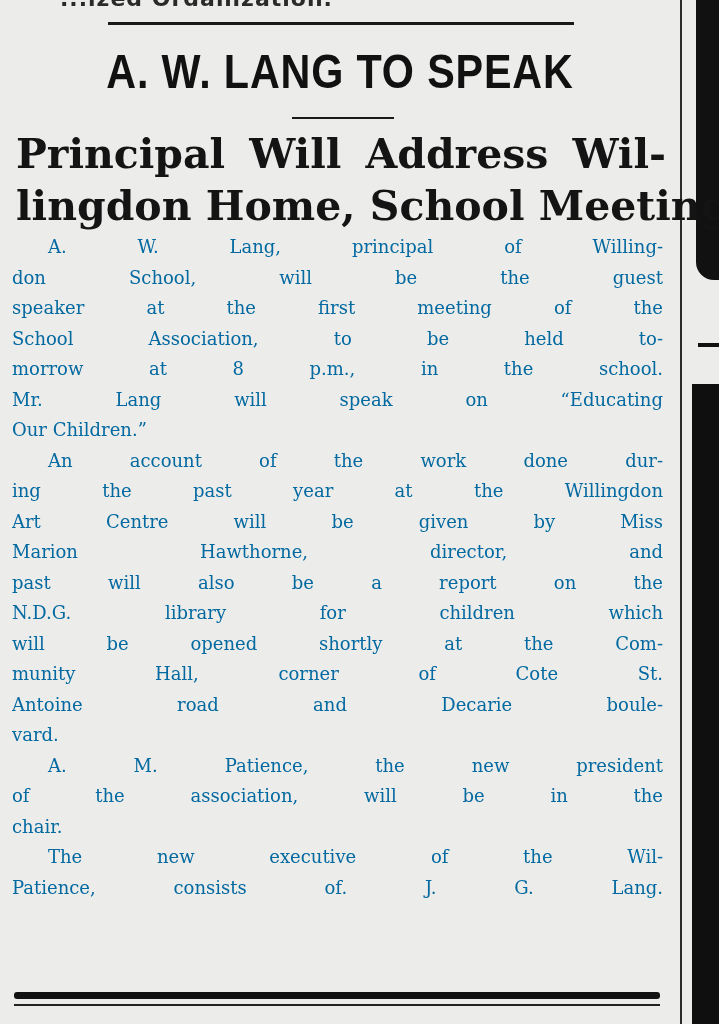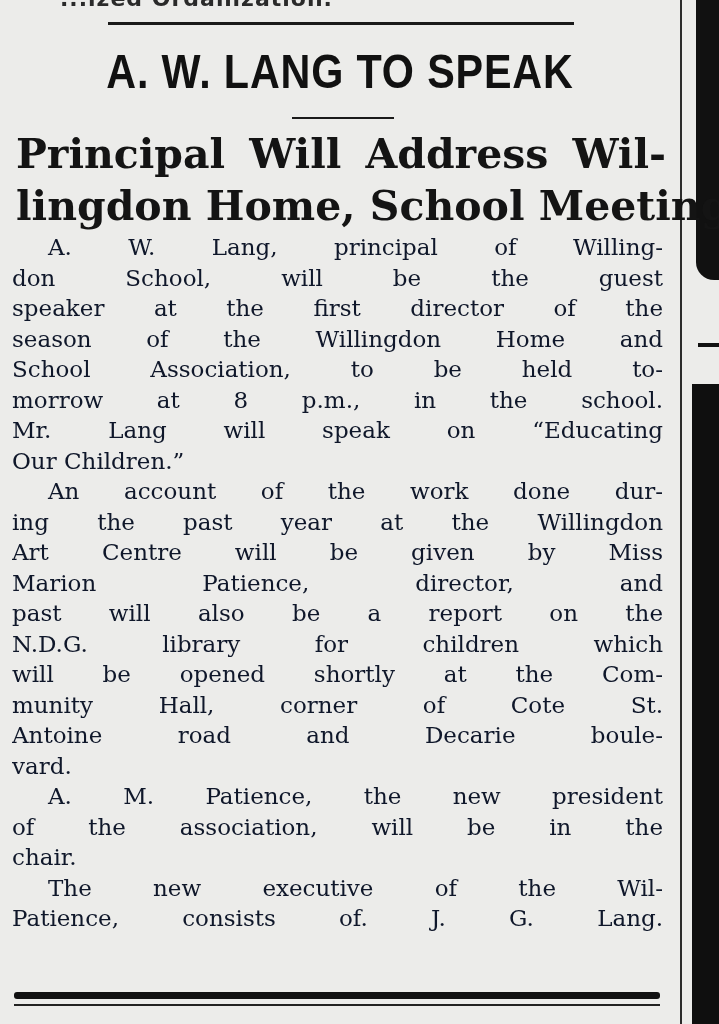--- a/index.html
+++ b/index.html
@@ -50,21 +50,21 @@
   }
   .subhead {
     position: absolute; left: 16px; top: 128px; width: 650px;
     font-family: "DejaVu Serif", serif; font-weight: bold;
     font-size: 41px; line-height: 52px; color: #141414;
   }
   .subhead .line { display: block; white-space: nowrap; text-align: justify; text-align-last: justify; }
   .body-text {
     position: absolute; left: 12px; top: 232px; width: 651px;
     font-family: "DejaVu Serif", serif;
-    font-size: 23px; line-height: 30.5px; color: #0f172a;
+    font-size: 18px; line-height: 30.5px; color: #0369a1;
   }
   .body-text .line {
     display: block; white-space: nowrap; overflow: hidden;
     text-align: justify; text-align-last: justify; height: 30.5px;
   }
   .body-text .line.last { text-align-last: left; }
   .body-text .line.indent { padding-left: 36px; }
   .rule-bottom-thick {
     position: absolute; left: 14px; top: 992px; width: 646px; height: 7px;
     background: #111; border-radius: 3px;
@@ -90,31 +90,30 @@
 
   <div class="subhead">
     <span class="line">Principal Will Address Wil-</span>
     <span class="line">lingdon Home, School Meeting</span>
   </div>
 
   <div class="body-text">
 
     <span class="line indent">A. W. Lang, principal of Willing-</span>
     <span class="line">don School, will be the guest</span>
-    <span class="line">speaker at the first director of the</span>
-    <span class="line">season of the Willingdon Home and</span>
+    <span class="line">speaker at the first meeting of the</span>
     <span class="line">School Association, to be held to-</span>
     <span class="line">morrow at 8 p.m., in the school.</span>
     <span class="line">Mr. Lang will speak on “Educating</span>
     <span class="line last">Our Children.”</span>
 
     <span class="line indent">An account of the work done dur-</span>
     <span class="line">ing the past year at the Willingdon</span>
     <span class="line">Art Centre will be given by Miss</span>
-    <span class="line">Marion Patience, director, and</span>
+    <span class="line">Marion Hawthorne, director, and</span>
     <span class="line">past will also be a report on the</span>
     <span class="line">N.D.G. library for children which</span>
     <span class="line">will be opened shortly at the Com-</span>
     <span class="line">munity Hall, corner of Cote St.</span>
     <span class="line">Antoine road and Decarie boule-</span>
     <span class="line last">vard.</span>
 
     <span class="line indent">A. M. Patience, the new president</span>
     <span class="line">of the association, will be in the</span>
     <span class="line last">chair.</span>

